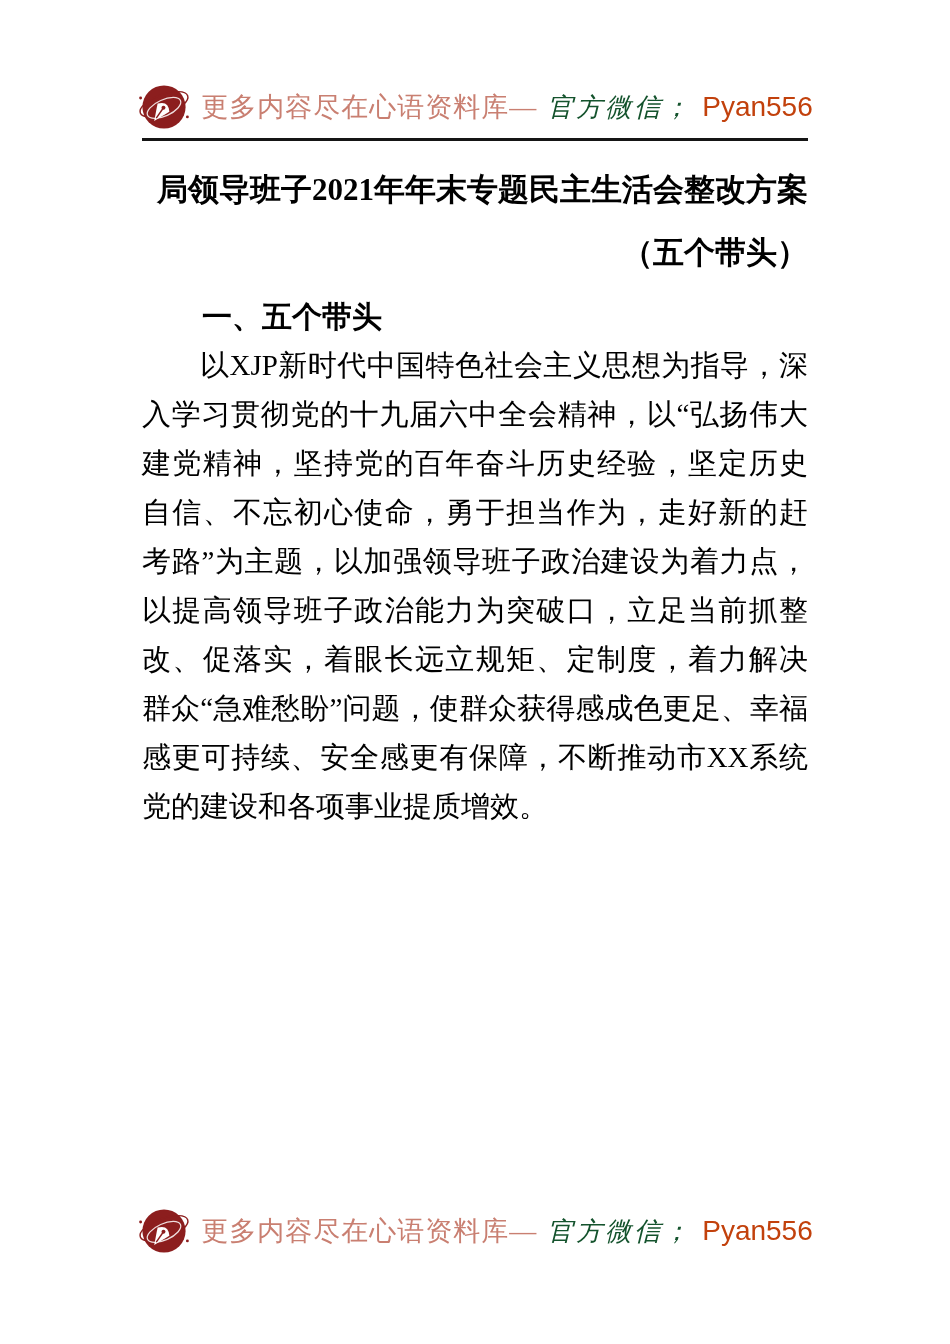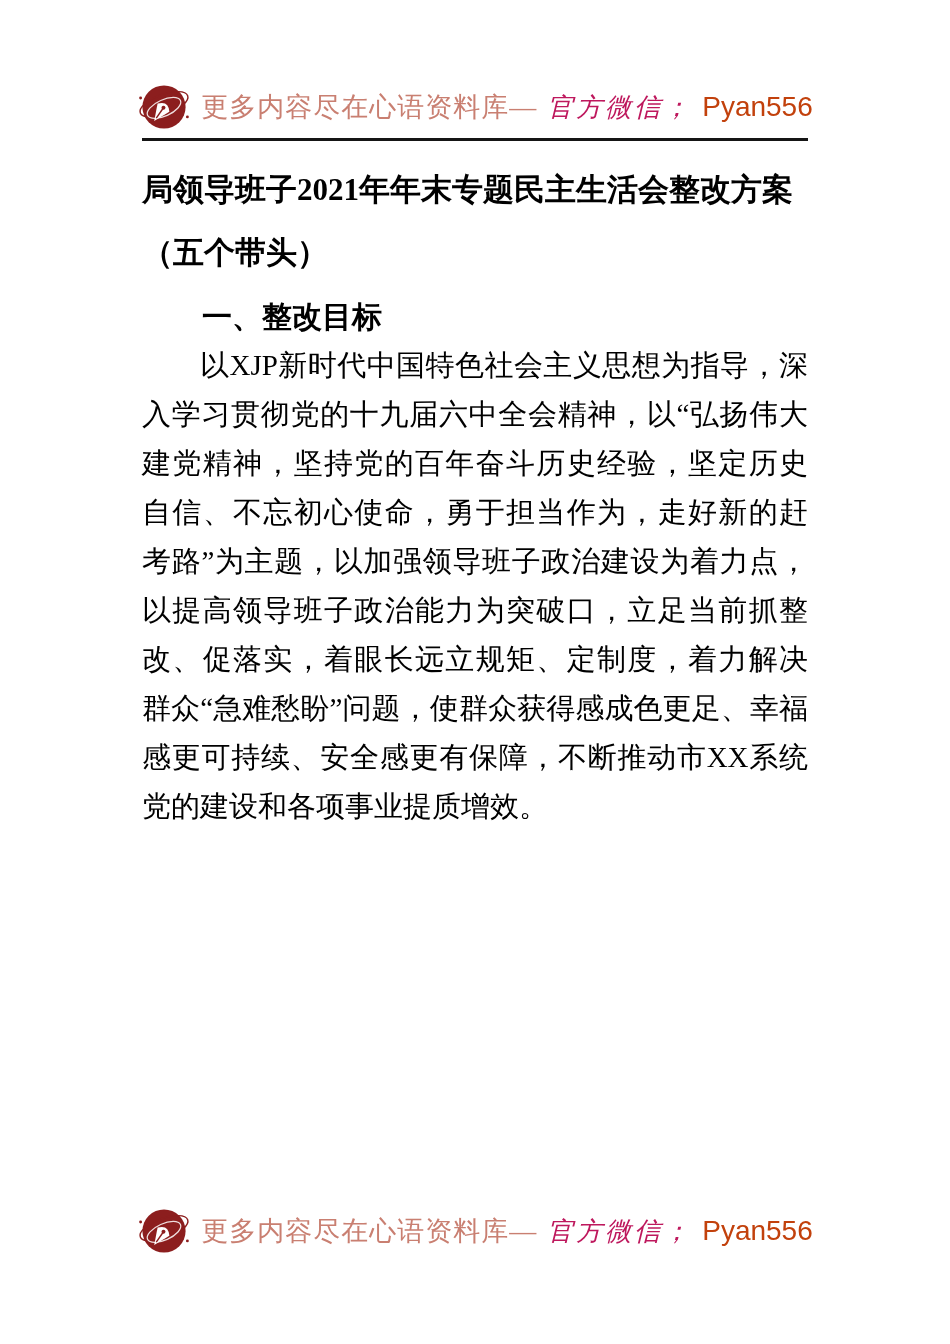--- a/index.html
+++ b/index.html
@@ -22,39 +22,39 @@
   .wm-header { position:absolute; top:80px; left:0; }
   .wm-footer { position:absolute; top:1204px; left:0; }
   .wm-logo { width:54px; height:54px; flex:0 0 auto; }
   .wm-prefix {
     font-size:27px; letter-spacing:1px;
     color:#c97f71;
     font-family:"Liberation Serif","DejaVu Serif",serif;
   }
   .wm-script {
     font-size:26px; letter-spacing:3px;
-    color:#be185d; font-style:italic;
+    color:#14532d; font-style:italic;
     font-family:"Liberation Serif","DejaVu Serif",serif;
   }
   .wm-account {
     font-size:28px;
     color:#c2410c;
     font-family:"Liberation Sans","DejaVu Sans",sans-serif;
   }
   
   .rule {
     position:absolute; top:138px; left:142px;
     width:666px; height:0;
     border-top:3px solid #151515;
   }
   
   .doc-title {
     position:absolute; top:158px; left:142px; width:666px;
     font-size:31px; line-height:63px;
-    font-weight:700; text-align:left;
+    font-weight:700; text-align:right;
     font-family:"Liberation Serif","DejaVu Serif",serif;
   }
   .doc-body {
     position:absolute; top:292px; left:142px; width:666px;
   }
   .para {
     font-size:29px; line-height:49px;
     text-align:justify; text-indent:2em;
     font-family:"Liberation Serif","DejaVu Serif",serif;
   }
@@ -85,21 +85,21 @@
     <span class="wm-prefix">更多内容尽在心语资料库—</span>
     <span class="wm-script">官方微信；</span>
     <span class="wm-account">Pyan556</span>
   </div>
 
   <div class="rule"></div>
 
   <h1 class="doc-title">局领导班子2021年年末专题民主生活会整改方案（五个带头）</h1>
 
   <div class="doc-body">
-    <h2 class="section-heading">一、整改目标</h2>
+    <h2 class="section-heading">一、五个带头</h2>
     <p class="para">以XJP新时代中国特色社会主义思想为指导，深入学习贯彻党的十九届六中全会精神，以“弘扬伟大建党精神，坚持党的百年奋斗历史经验，坚定历史自信、不忘初心使命，勇于担当作为，走好新的赶考路”为主题，以加强领导班子政治建设为着力点，以提高领导班子政治能力为突破口，立足当前抓整改、促落实，着眼长远立规矩、定制度，着力解决群众“急难愁盼”问题，使群众获得感成色更足、幸福感更可持续、安全感更有保障，不断推动市XX系统党的建设和各项事业提质增效。</p>
   </div>
 
   <div class="wm wm-footer">
     <svg class="wm-logo" viewBox="0 0 60 60" aria-hidden="true">
       <circle cx="30" cy="30" r="24" fill="#8c1e1e"></circle>
       <ellipse cx="30" cy="27" rx="28" ry="11" fill="none" stroke="#8c1e1e" stroke-width="1.6" transform="rotate(-20 30 27)"></ellipse>
       <ellipse cx="30" cy="31" rx="20" ry="9" fill="none" stroke="#ffffff" stroke-width="1.4" opacity="0.85" transform="rotate(-24 30 31)"></ellipse>
       <g transform="rotate(215 30 30)">
         <path d="M30 11 L38 29 Q30 39 22 29 Z" fill="#ffffff"></path>

